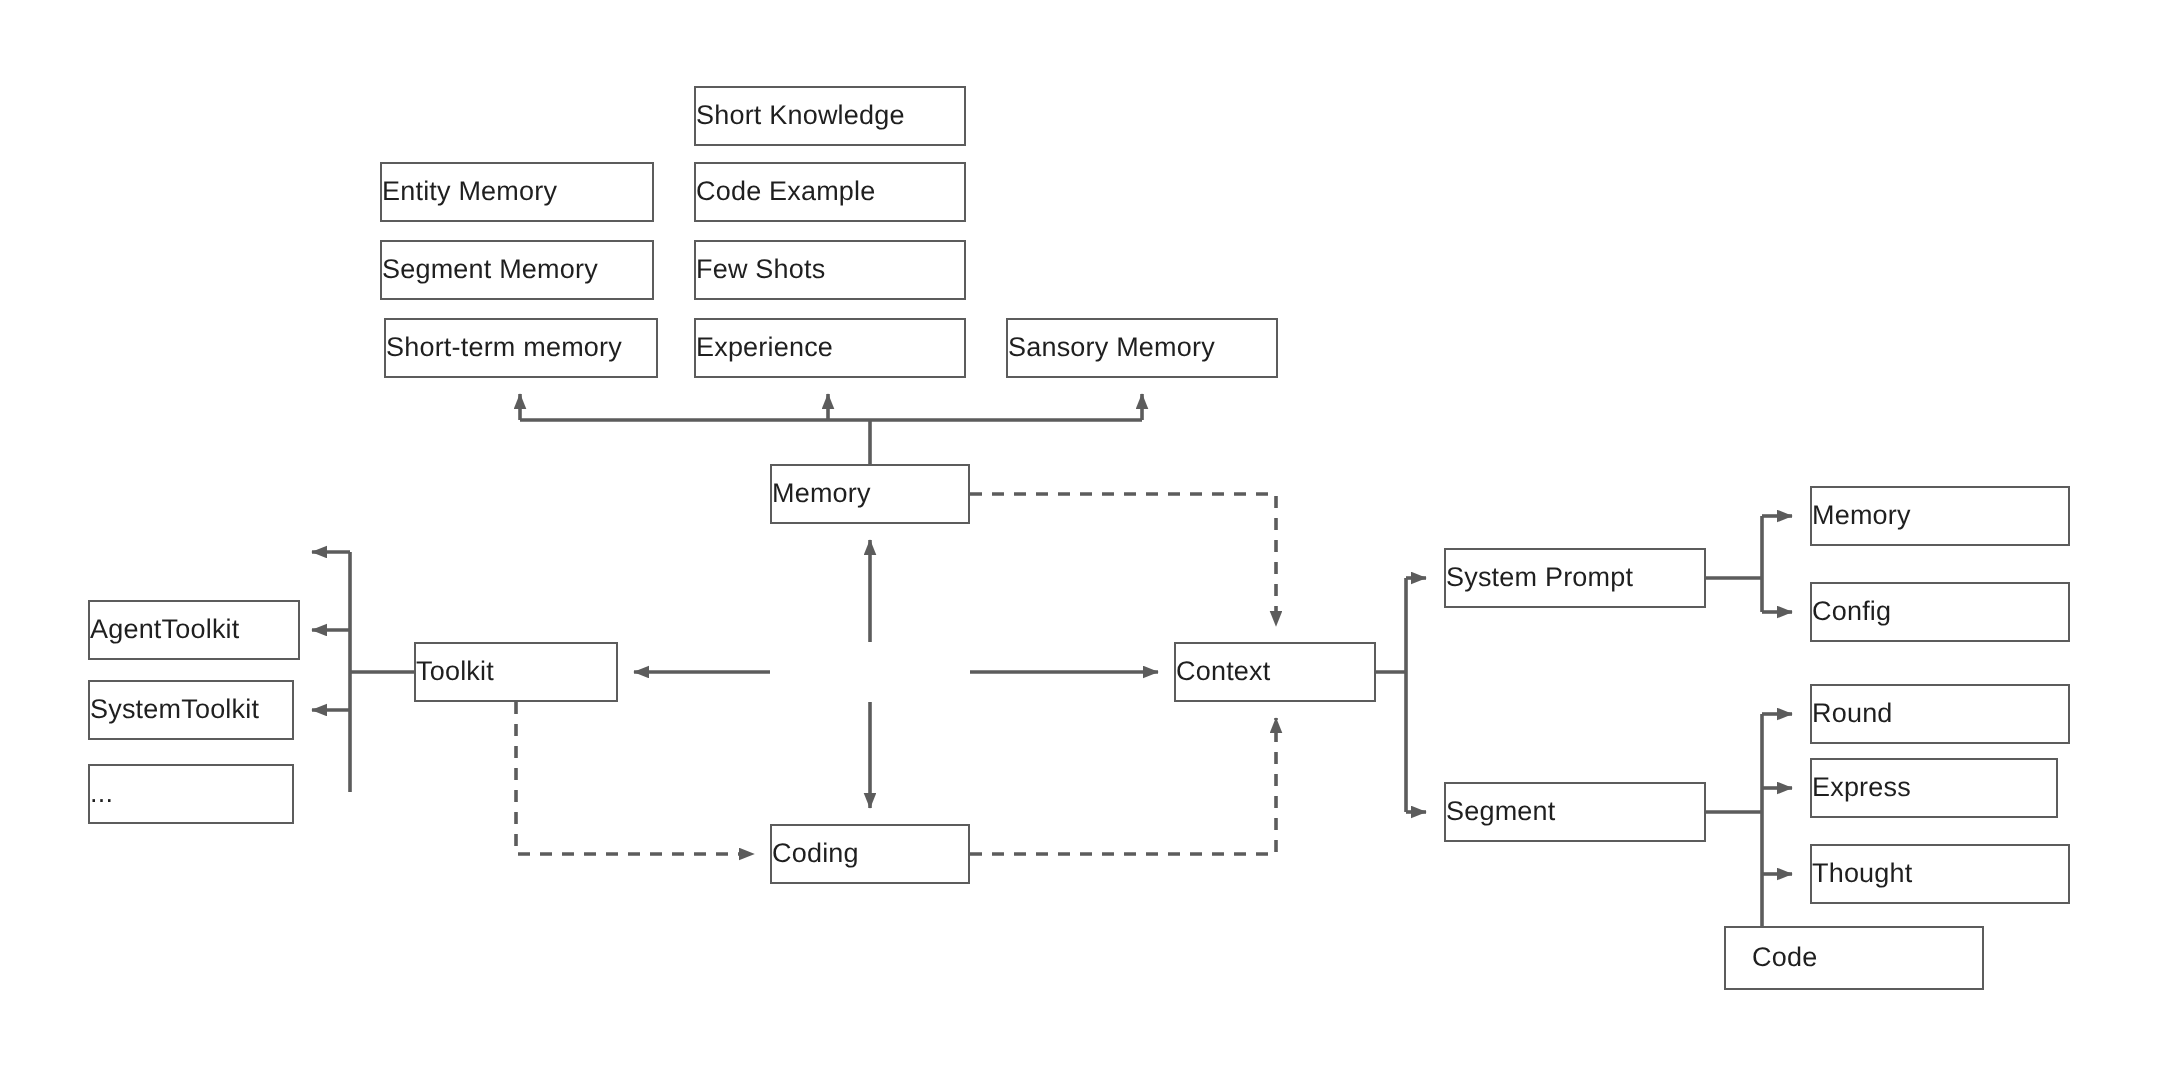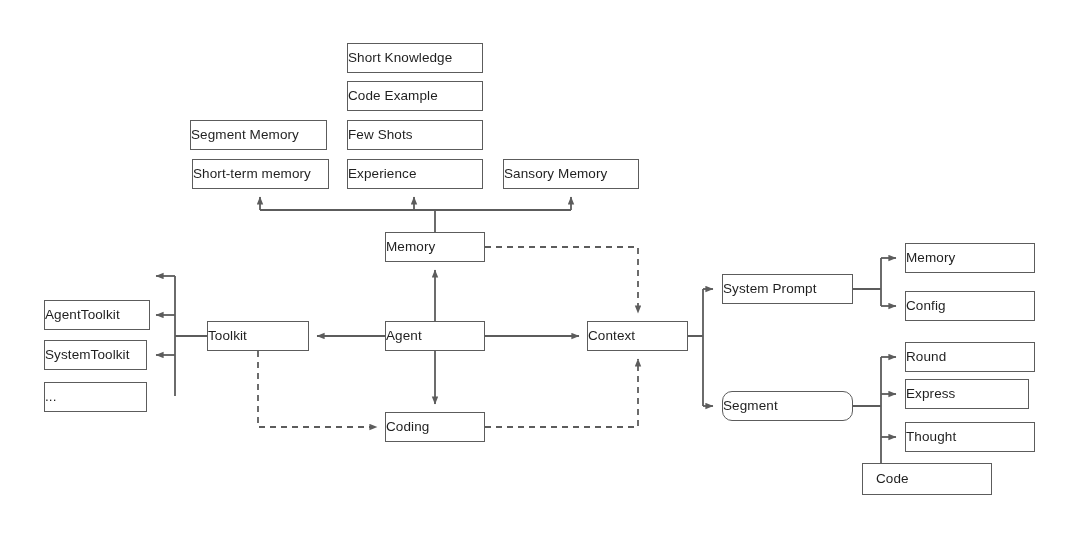--- a/index.html
+++ b/index.html
@@ -95,20 +95,23 @@
     <g fill="none" stroke="#5c5c5c" stroke-width="1.8" stroke-dasharray="6 5">
 
       <path d="M485,247 L638,247 L638,313" marker-end="url(#arrow)"></path>
 
       <path d="M485,427 L638,427 L638,359" marker-end="url(#arrow)"></path>
 
       <path d="M258,351 L258,427 L377,427" marker-end="url(#arrow)"></path>
     </g>
   </svg>
 
+  <div class="node" style="left:190px; top:81px; width:137px; height:30px;">
+    <span class="node-label">Entity Memory</span>
+  </div>
   <div class="node" style="left:190px; top:120px; width:137px; height:30px;">
     <span class="node-label">Segment Memory</span>
   </div>
   <div class="node" style="left:192px; top:159px; width:137px; height:30px;">
     <span class="node-label">Short-term memory</span>
   </div>
 
   <div class="node" style="left:347px; top:43px; width:136px; height:30px;">
     <span class="node-label">Short Knowledge</span>
   </div>
@@ -122,23 +125,20 @@
     <span class="node-label">Few Shots</span>
   </div>
 
   <div class="node" style="left:503px; top:159px; width:136px; height:30px;">
     <span class="node-label">Sansory Memory</span>
   </div>
 
   <div class="node" style="left:385px; top:232px; width:100px; height:30px;">
     <span class="node-label">Memory</span>
   </div>
-  <div class="node" style="left:385px; top:321px; width:100px; height:30px;">
-    <span class="node-label">Agent</span>
-  </div>
   <div class="node" style="left:385px; top:412px; width:100px; height:30px;">
     <span class="node-label">Coding</span>
   </div>
   <div class="node" style="left:587px; top:321px; width:101px; height:30px;">
     <span class="node-label">Context</span>
   </div>
 
   <div class="node" style="left:207px; top:321px; width:102px; height:30px;">
     <span class="node-label">Toolkit</span>
   </div>
@@ -148,21 +148,21 @@
   <div class="node" style="left:44px; top:340px; width:103px; height:30px;">
     <span class="node-label">SystemToolkit</span>
   </div>
   <div class="node" style="left:44px; top:382px; width:103px; height:30px;">
     <span class="node-label">...</span>
   </div>
 
   <div class="node" style="left:722px; top:274px; width:131px; height:30px;">
     <span class="node-label">System Prompt</span>
   </div>
-  <div class="node" style="left:722px; top:391px; width:131px; height:30px;border-radius:10px;">
+  <div class="node" style="left:722px; top:391px; width:131px; height:30px;">
     <span class="node-label">Segment</span>
   </div>
 
   <div class="node" style="left:905px; top:243px; width:130px; height:30px;">
     <span class="node-label">Memory</span>
   </div>
   <div class="node" style="left:905px; top:291px; width:130px; height:30px;">
     <span class="node-label">Config</span>
   </div>
 

